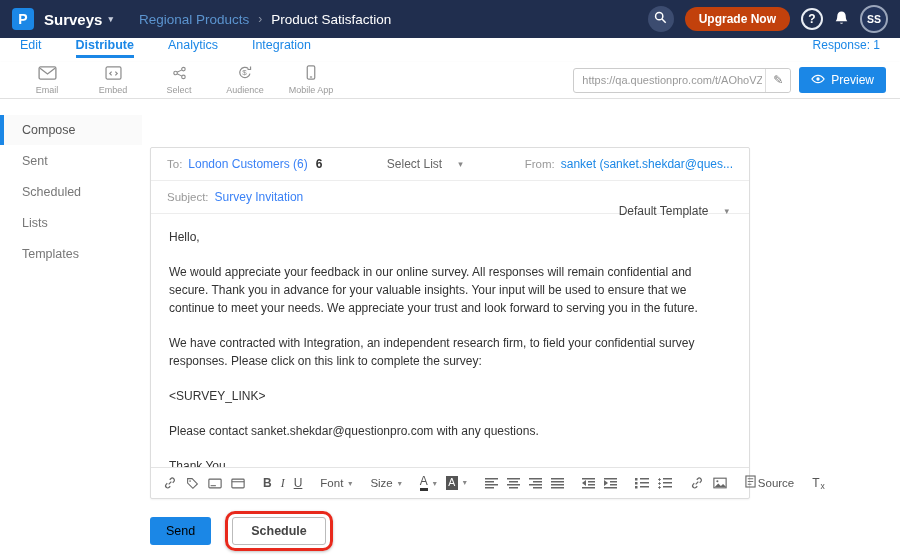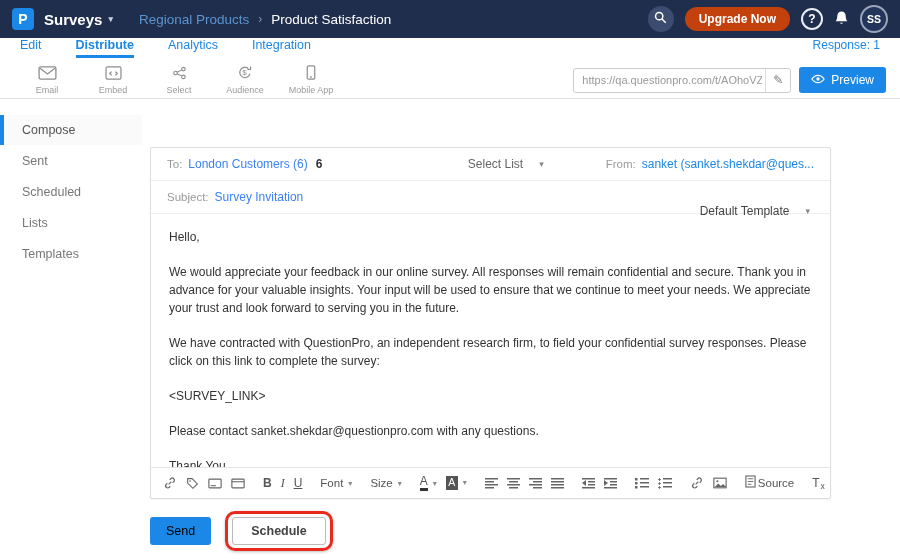--- a/index.html
+++ b/index.html
@@ -51,21 +51,21 @@
   .preview-btn{height:26px;background:#1b87e6;color:#fff;border:none;border-radius:3px;
                font-size:12px;display:flex;align-items:center;gap:6px;padding:0 12px;cursor:pointer;}
 
   
   .content{position:absolute;top:99px;left:0;right:0;bottom:0;background:#fff;}
   .sidebar{position:absolute;top:16px;left:0;width:142px;}
   .side-item{font-size:12.5px;color:#777;padding:8px 0 8px 18px;border-left:4px solid transparent;
              margin-bottom:1px;cursor:pointer;}
   .side-item.active{border-left-color:#1b87e6;color:#555;background:#fafafa;}
 
-  .panel{position:absolute;left:150px;top:48px;width:681px;height:352px;border:1px solid #ddd;
+  .panel{position:absolute;left:150px;top:48px;width:600px;height:352px;border:1px solid #ddd;
          border-radius:2px;background:#fff;box-shadow:0 1px 2px rgba(0,0,0,.05);
          display:flex;flex-direction:column;}
   .row{display:flex;align-items:center;padding:0 16px;border-bottom:1px solid #ededed;
        height:33px;flex:0 0 33px;gap:6px;font-size:12px;}
   .lbl{color:#999;font-size:11.5px;}
   .val{color:#3b82f6;}
   .count{font-weight:bold;color:#333;margin-left:2px;}
   .spacer{flex:1;}
   .select{color:#666;display:flex;align-items:center;gap:16px;cursor:pointer;margin-right:56px;}
   .select .caret,.tmpl .caret{color:#888;}
@@ -272,21 +272,21 @@
         <span class="spacer"></span>
         <span class="tmpl">
           <span>Default Template</span>
           <span class="caret">▾</span>
         </span>
       </div>
 
       <div class="body-area">
         <p>Hello,</p>
         <p>We would appreciate your feedback in our online survey. All responses will remain confidential and secure. Thank you in advance for your valuable insights. Your input will be used to ensure that we continue to meet your needs. We appreciate your trust and look forward to serving you in the future.</p>
-        <p>We have contracted with QuestionPro, an independent research firm, to field your confidential survey responses. Please click on this link to complete the survey:</p>
+        <p>We have contracted with Integration, an independent research firm, to field your confidential survey responses. Please click on this link to complete the survey:</p>
         <p>&lt;SURVEY_LINK&gt;</p>
         <p>Please contact sanket.shekdar@questionpro.com with any questions.</p>
         <p>Thank You</p>
       </div>
 
       <div class="editor">
         <button class="ed">
           <svg width="14" height="14" viewBox="0 0 16 16">
               <path d="M6.5 9.5l3-3" stroke="#666" stroke-width="1.4" fill="none"></path>
               <path d="M7.7 4.3l1.2-1.2a2.4 2.4 0 0 1 3.4 3.4L11.1 7.7" fill="none" stroke="#666" stroke-width="1.4"></path>

